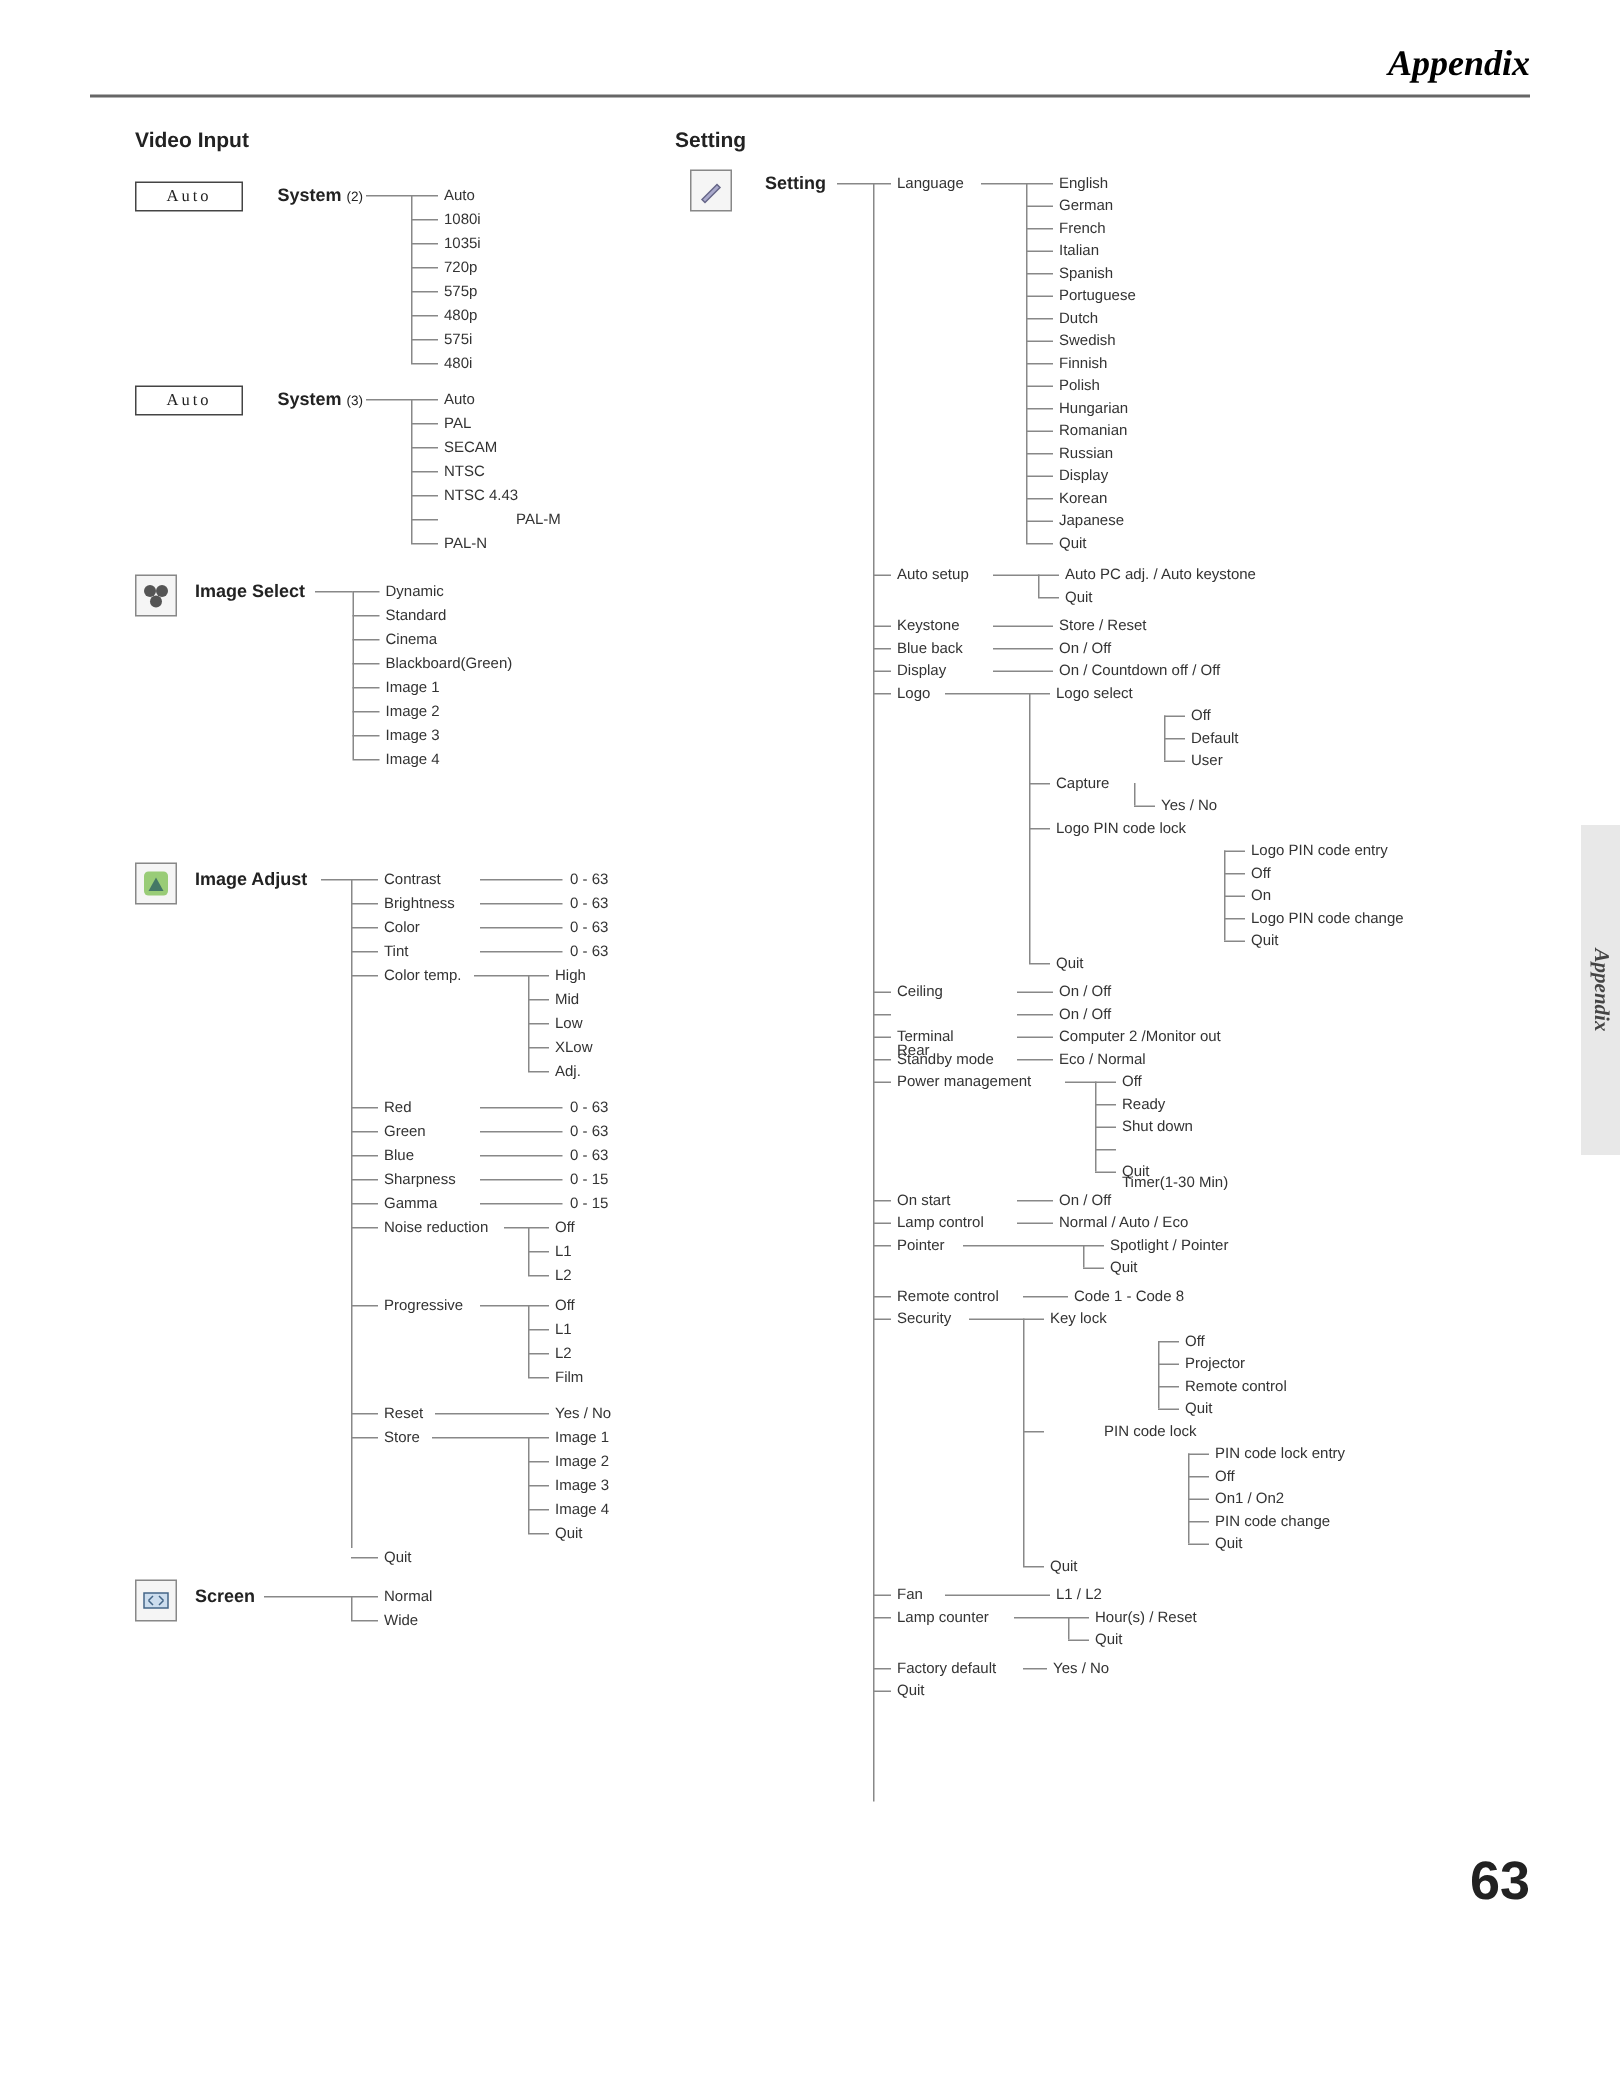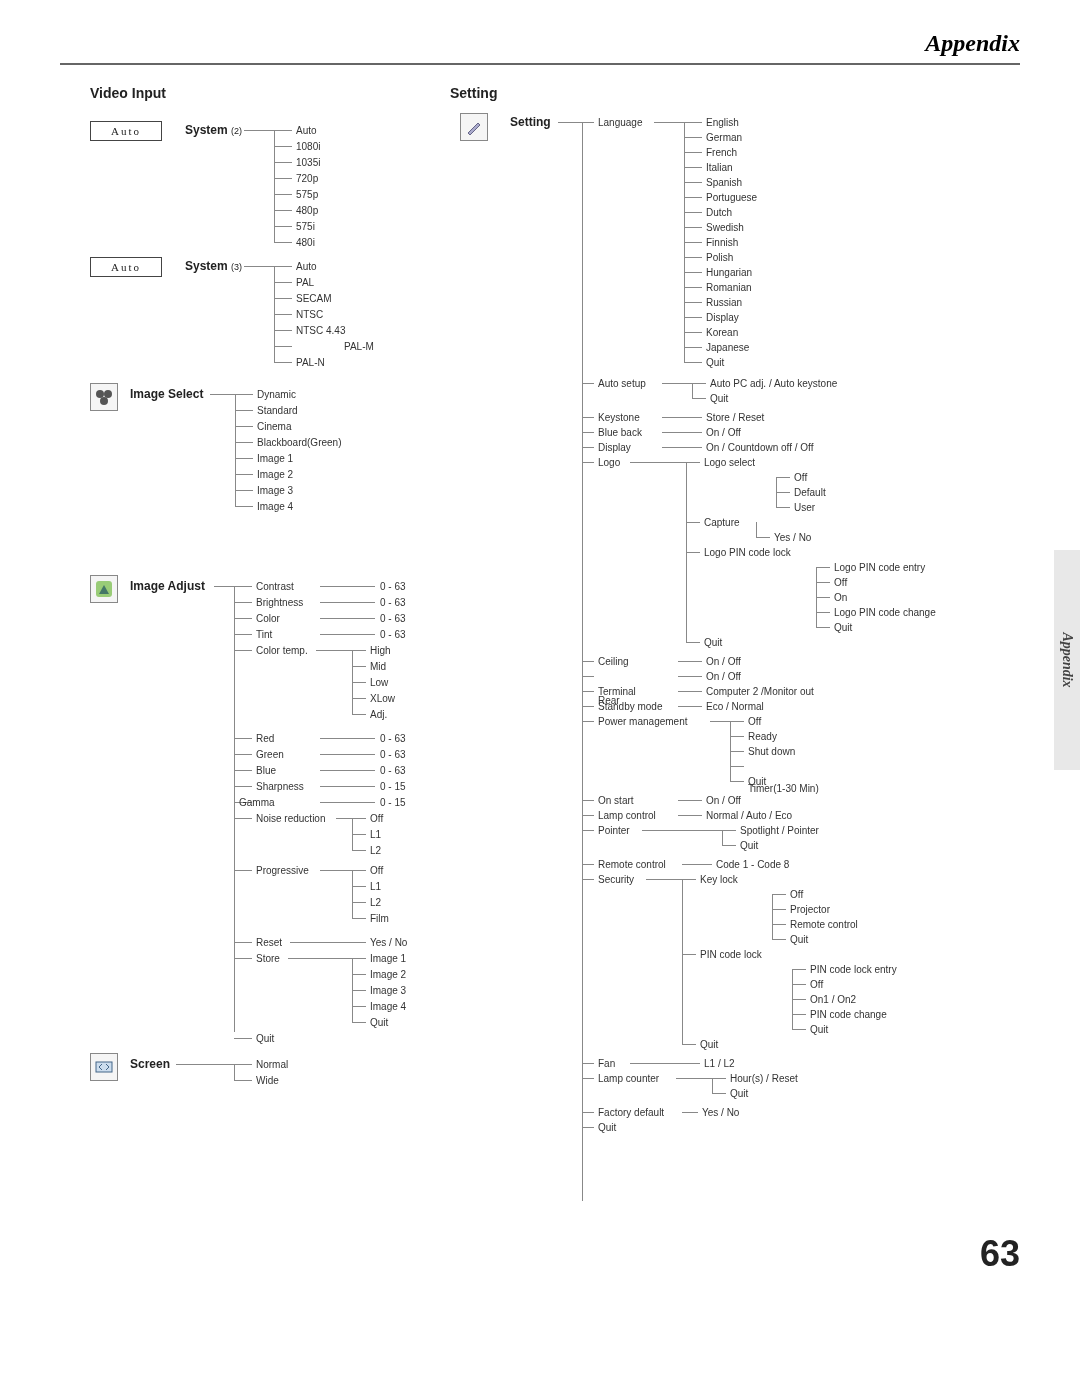--- a/index.html
+++ b/index.html
@@ -251,21 +251,21 @@
     <div class="node" style="left: 320px; top: 664px;">0 - 63</div>
     <div class="hline" style="left: 174px; top: 685px; width: 18px;"></div>
     <div class="node" style="left: 196px; top: 680px;">Blue</div>
     <div class="hline" style="left: 260px; top: 685px; width: 55px;"></div>
     <div class="node" style="left: 320px; top: 680px;">0 - 63</div>
     <div class="hline" style="left: 174px; top: 701px; width: 18px;"></div>
     <div class="node" style="left: 196px; top: 696px;">Sharpness</div>
     <div class="hline" style="left: 260px; top: 701px; width: 55px;"></div>
     <div class="node" style="left: 320px; top: 696px;">0 - 15</div>
     <div class="hline" style="left: 174px; top: 717px; width: 18px;"></div>
-    <div class="node" style="left: 179px; top: 712px;">Gamma</div>
+    <div class="node" style="left: 196px; top: 712px;">Gamma</div>
     <div class="hline" style="left: 260px; top: 717px; width: 55px;"></div>
     <div class="node" style="left: 320px; top: 712px;">0 - 15</div>
     <div class="hline" style="left: 174px; top: 733px; width: 18px;"></div>
     <div class="node" style="left: 196px; top: 728px;">Noise reduction</div>
     <div class="hline" style="left: 276px; top: 733px; width: 16px;"></div>
     <div class="vline" style="left: 292px; top: 733px; height: 32px;"></div>
     <div class="hline" style="left: 292px; top: 733px; width: 14px;"></div>
     <div class="node" style="left: 310px; top: 728px;">Off</div>
     <div class="hline" style="left: 292px; top: 749px; width: 14px;"></div>
     <div class="node" style="left: 310px; top: 744px;">L1</div>
@@ -457,21 +457,21 @@
     <div class="vline" style="left: 712px; top: 809px; height: 45px;"></div>
     <div class="hline" style="left: 712px; top: 809px; width: 14px;"></div>
     <div class="node" style="left: 730px; top: 804px;">Off</div>
     <div class="hline" style="left: 712px; top: 824px; width: 14px;"></div>
     <div class="node" style="left: 730px; top: 819px;">Projector</div>
     <div class="hline" style="left: 712px; top: 839px; width: 14px;"></div>
     <div class="node" style="left: 730px; top: 834px;">Remote control</div>
     <div class="hline" style="left: 712px; top: 854px; width: 14px;"></div>
     <div class="node" style="left: 730px; top: 849px;">Quit</div>
     <div class="hline" style="left: 622px; top: 869px; width: 14px;"></div>
-    <div class="node" style="left: 640px; top: 864px;">PIN code lock</div>
+    <div class="node" style="left: 676px; top: 864px;">PIN code lock</div>
     <div class="vline" style="left: 732px; top: 884px; height: 60px;"></div>
     <div class="hline" style="left: 732px; top: 884px; width: 14px;"></div>
     <div class="node" style="left: 750px; top: 879px;">PIN code lock entry</div>
     <div class="hline" style="left: 732px; top: 899px; width: 14px;"></div>
     <div class="node" style="left: 750px; top: 894px;">Off</div>
     <div class="hline" style="left: 732px; top: 914px; width: 14px;"></div>
     <div class="node" style="left: 750px; top: 909px;">On1 / On2</div>
     <div class="hline" style="left: 732px; top: 929px; width: 14px;"></div>
     <div class="node" style="left: 750px; top: 924px;">PIN code change</div>
     <div class="hline" style="left: 732px; top: 944px; width: 14px;"></div>

